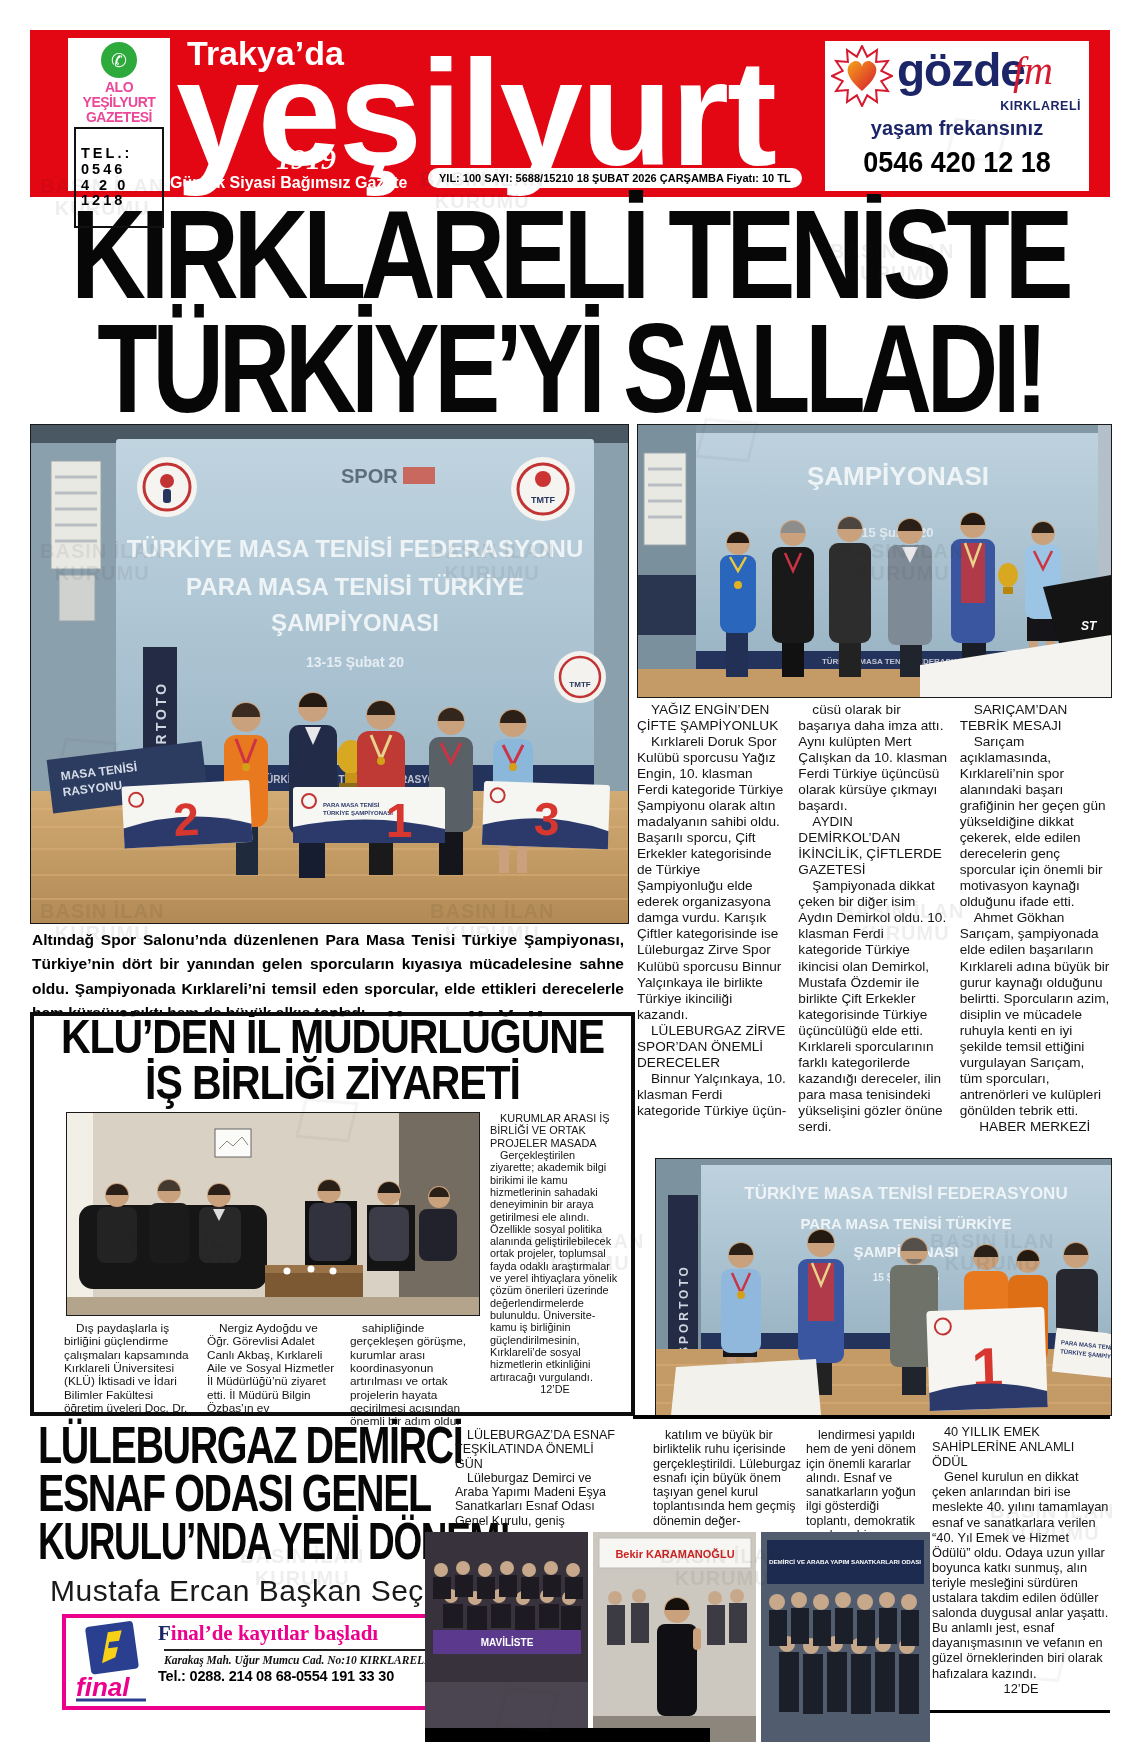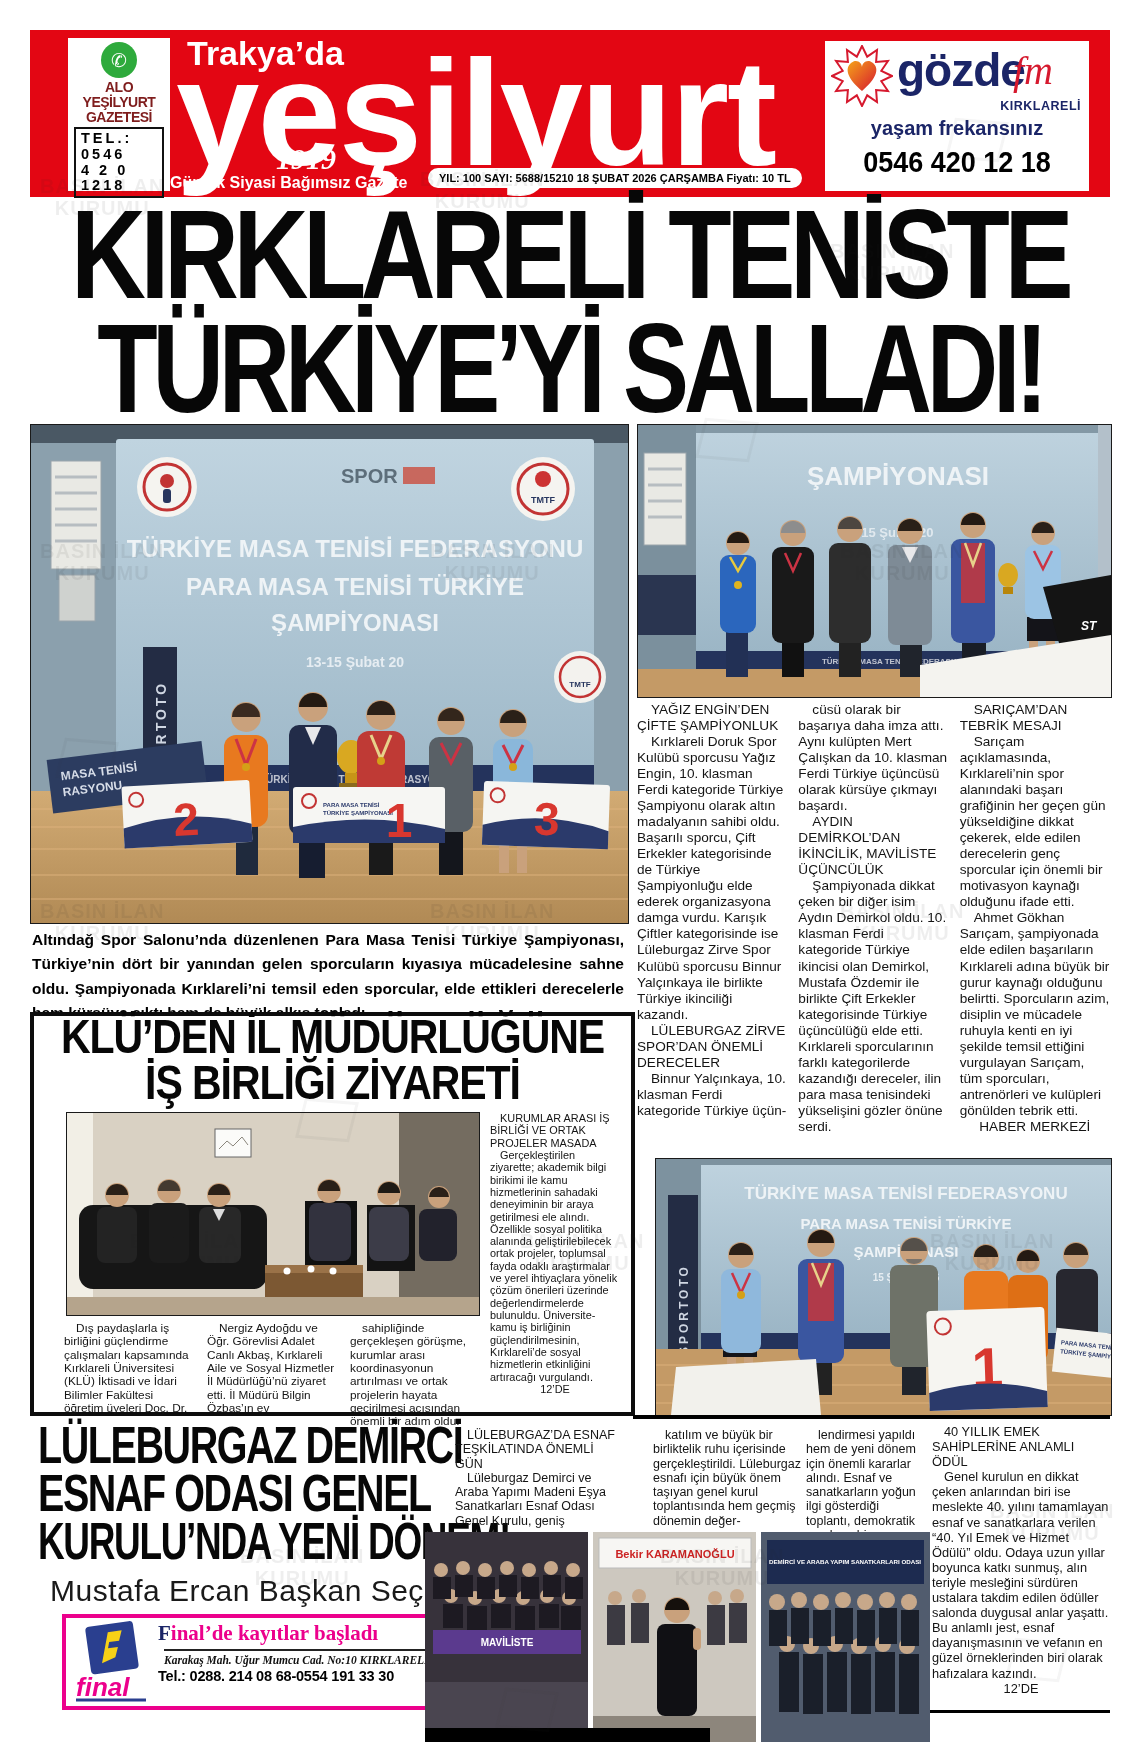--- a/index.html
+++ b/index.html
@@ -12,22 +12,22 @@
   .wm{position:absolute;z-index:40;opacity:.07;font-weight:800;font-size:20px;color:#222;
       white-space:pre-line;text-align:center;letter-spacing:1px;pointer-events:none;line-height:1.1;}
   .wmcube{position:absolute;z-index:40;width:48px;height:34px;border:3px solid #333;opacity:.05;
       transform:skew(-14deg,5deg);pointer-events:none;}
 
   
   #band{left:30px;top:30px;width:1080px;height:167px;background:#e30613;overflow:visible;}
   #phonebox{left:38px;top:8px;width:102px;height:153px;background:#fff;text-align:center;padding-top:4px;box-sizing:border-box;}
   .pb-icon{width:36px;height:36px;border-radius:50%;background:#2eaa3c;margin:0 auto 2px;display:flex;
       align-items:center;justify-content:center;color:#fff;font-size:19px;font-family:"DejaVu Sans",sans-serif;}
-  .pb-l{font-weight:700;font-size:14px;line-height:1.06;letter-spacing:-0.5px;color:#7f1d1d;}
-  #telbox{margin:3px 6px 0;border:2px solid #111;padding:2px 2px;text-align:left;}
+  .pb-l{font-weight:700;font-size:14px;line-height:1.06;letter-spacing:-0.5px;color:#ec4899;}
+  #telbox{margin:3px 6px 0;border:2px solid #111;padding:17px 2px;text-align:left;}
   #telbox div{font-weight:700;font-size:14.5px;letter-spacing:3px;line-height:1.08;padding-left:3px;color:#000;}
   #region{left:157px;top:4px;font-size:34px;font-weight:700;color:#fff;}
   #mast-title{left:146px;top:8px;font-size:150px;font-weight:700;color:#fff;letter-spacing:-2px;line-height:1;}
   #founded{left:246px;top:112px;font-family:"Liberation Serif",serif;font-style:italic;font-weight:700;
       font-size:30px;color:#fff;z-index:3;}
   #slogan{left:140px;top:144px;font-size:16px;font-weight:700;color:#fff;}
   #datepill{left:398px;top:138px;background:#fff;border-radius:13px;padding:4px 11px;font-size:11px;
       font-weight:700;white-space:nowrap;color:#000;z-index:7;}
   #gozde{left:772px;top:8px;width:264px;height:150px;background:#fff;border:3px solid #e30613;z-index:6;}
   #gozde .gz-star{position:absolute;left:6px;top:4px;}
@@ -360,21 +360,21 @@
 
   <div id="leadcols" class="abs">
     <div class="col">
       <p class="hh">YAĞIZ ENGİN’DEN ÇİFTE ŞAMPİYONLUK</p>
       <p>Kırklareli Doruk Spor Kulübü sporcusu Yağız Engin, 10. klasman Ferdi kategoride Türkiye Şampiyonu olarak altın madalyanın sahibi oldu. Başarılı sporcu, Çift Erkekler kategorisinde de Türkiye Şampiyonluğu elde ederek organizasyona damga vurdu. Karışık Çiftler kategorisinde ise Lüleburgaz Zirve Spor Kulübü sporcusu Binnur Yalçınkaya ile birlikte Türkiye ikinciliği kazandı.</p>
       <p class="hh">LÜLEBURGAZ ZİRVE SPOR’DAN ÖNEMLİ DERECELER</p>
       <p>Binnur Yalçınkaya, 10. klasman Ferdi kategoride Türkiye üçün-</p>
     </div>
     <div class="col">
       <p>cüsü olarak bir başarıya daha imza attı. Aynı kulüpten Mert Çalışkan da 10. klasman Ferdi Türkiye üçüncüsü olarak kürsüye çıkmayı başardı.</p>
-      <p class="hh">AYDIN DEMİRKOL’DAN İKİNCİLİK, MAVİLİSTE ÜÇÜNCÜLÜK</p>
+      <p class="hh">AYDIN DEMİRKOL’DAN İKİNCİLİK, ÇİFTLERDE GAZETESİ</p>
       <p>Şampiyonada dikkat çeken bir diğer isim Aydın Demirkol oldu. 10. klasman Ferdi kategoride Türkiye ikincisi olan Demirkol, Mustafa Özdemir ile birlikte Çift Erkekler kategorisinde Türkiye üçüncülüğü elde etti. Kırklareli sporcularının farklı kategorilerde kazandığı dereceler, ilin para masa tenisindeki yükselişini gözler önüne serdi.</p>
     </div>
     <div class="col">
       <p class="hh">SARIÇAM’DAN TEBRİK MESAJI</p>
       <p>Sarıçam açıklamasında, Kırklareli’nin spor alanındaki başarı grafiğinin her geçen gün yükseldiğine dikkat çekerek, elde edilen derecelerin genç sporcular için önemli bir motivasyon kaynağı olduğunu ifade etti.</p>
       <p>Ahmet Gökhan Sarıçam, şampiyonada elde edilen başarıların Kırklareli adına büyük bir gurur kaynağı olduğunu belirtti. Sporcuların azim, disiplin ve mücadele ruhuyla kenti en iyi şekilde temsil ettiğini vurgulayan Sarıçam, tüm sporcuları, antrenörleri ve kulüpleri gönülden tebrik etti.</p>
       <p class="byl">HABER MERKEZİ</p>
     </div>
   </div>
 

